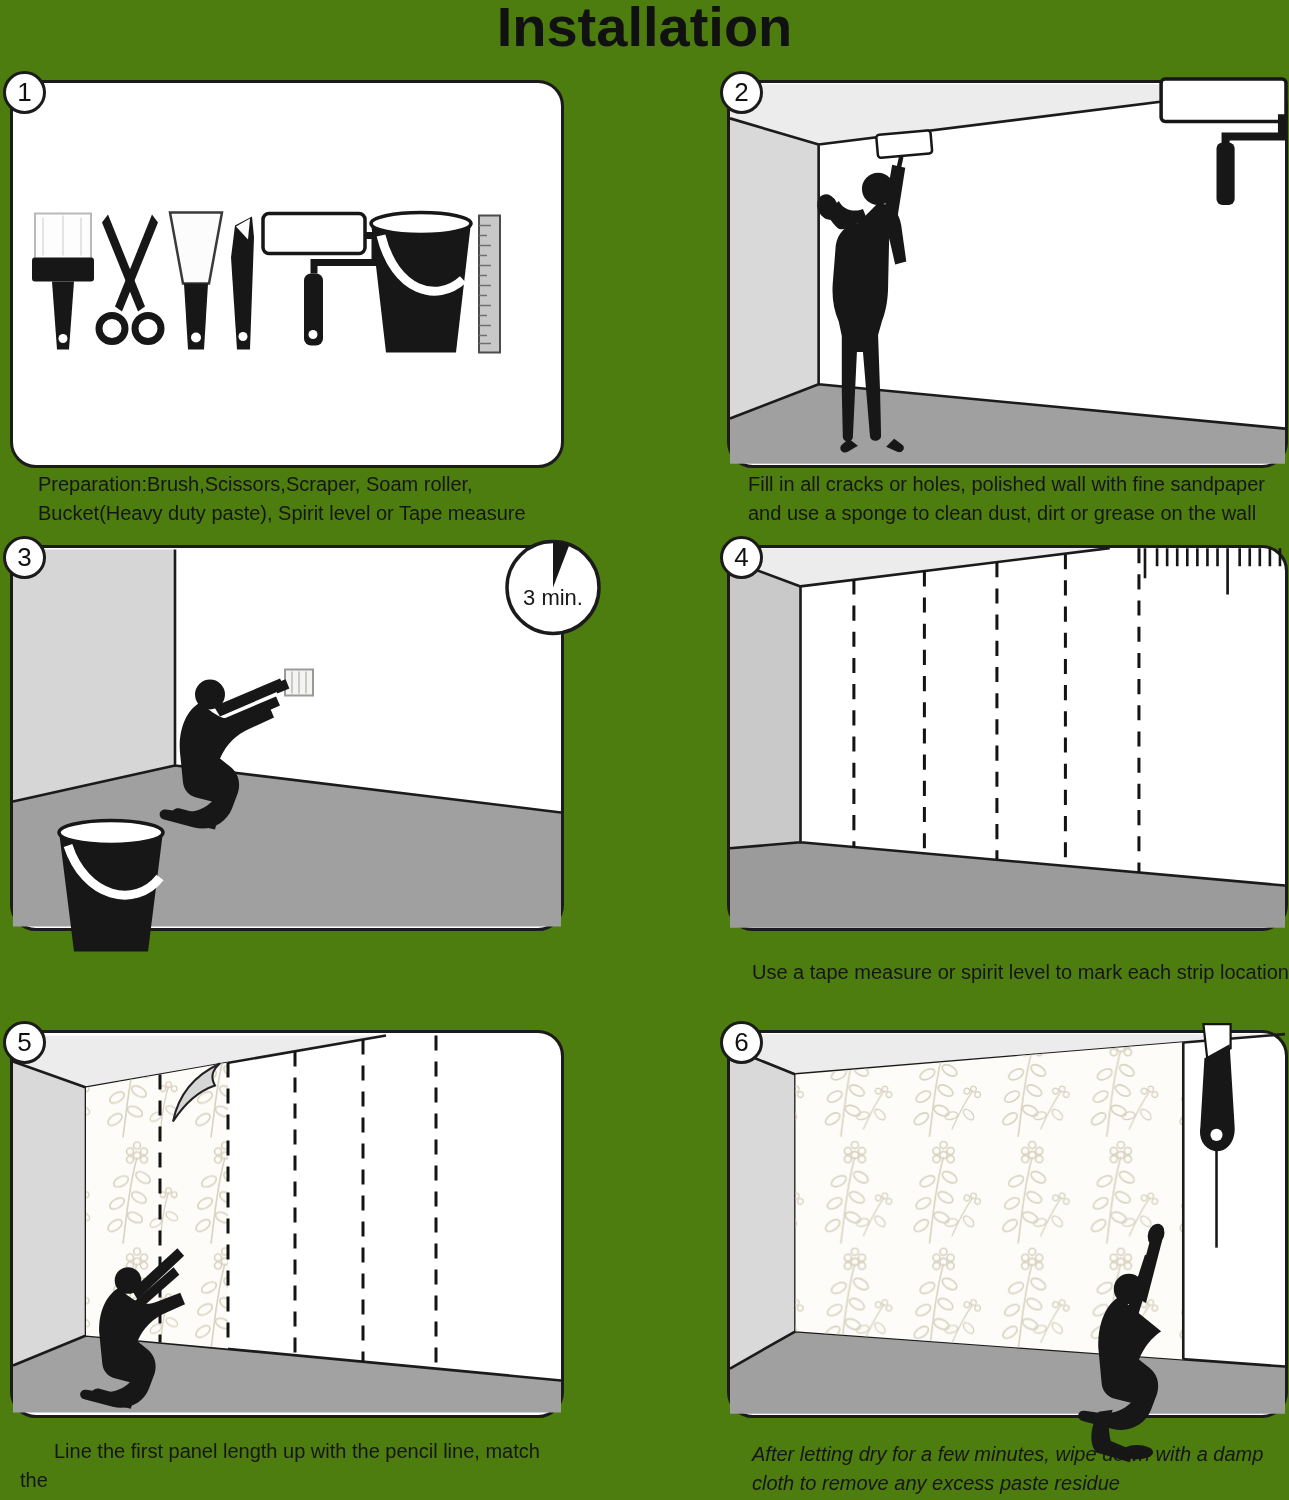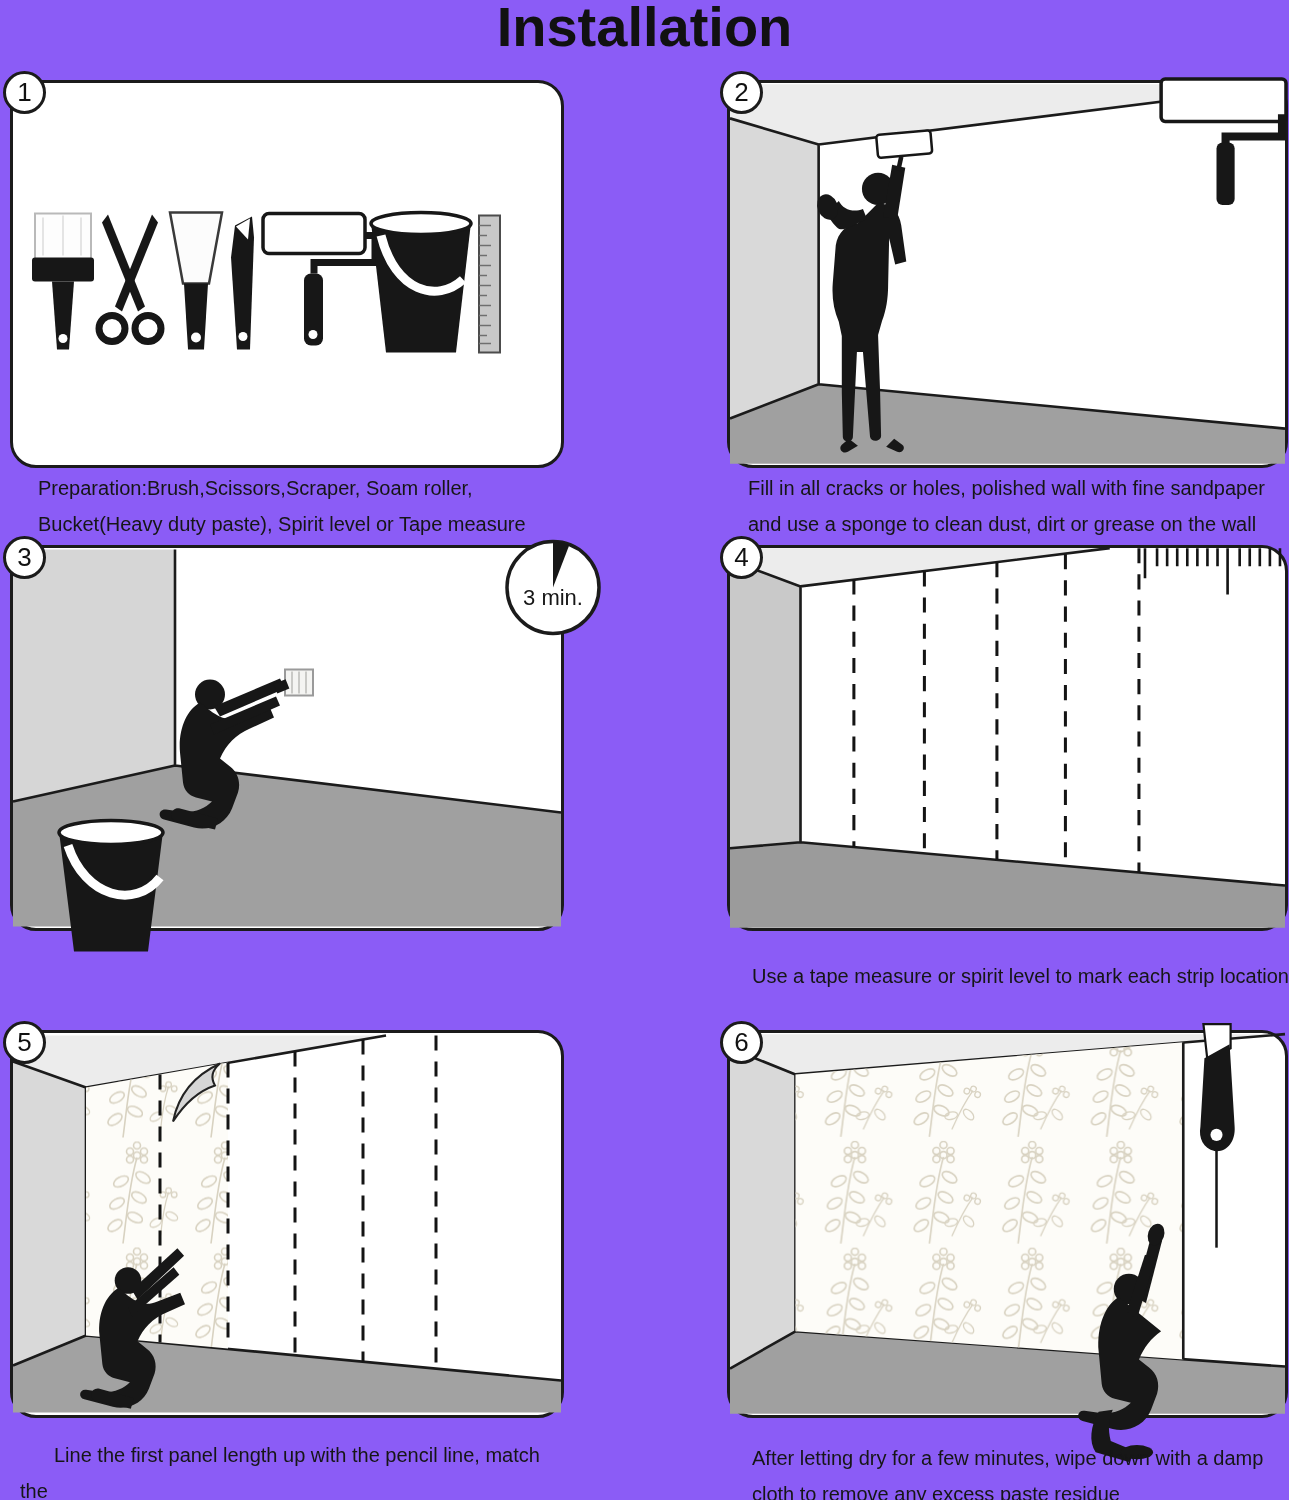--- a/index.html
+++ b/index.html
@@ -1,37 +1,37 @@
 <!DOCTYPE html>
 <html><head>
 <meta charset="utf-8">
 <style>
   html,body{margin:0;padding:0;background:#fff;}
-  .page{position:relative;width:1289px;height:1500px;background:#8b5cf6;overflow:hidden;
+  .page{position:relative;width:1289px;height:1500px;background:#4d7c0f;overflow:hidden;
         font-family:"Liberation Sans",sans-serif;color:#161616;}
   .title{position:absolute;top:-6px;left:0;width:100%;text-align:center;
          font-size:56px;font-weight:bold;letter-spacing:0px;margin:0;color:#111;}
   .panel{position:absolute;border:3px solid #1b1b1b;border-radius:26px;background:#fff;}
   .panel svg{position:absolute;left:0;top:0;overflow:visible;}
   .badge{position:absolute;left:-10px;top:-12px;width:37px;height:37px;border:3px solid #1b1b1b;
          border-radius:50%;background:#fff;font-size:26px;line-height:37px;text-align:center;
          color:#111;z-index:5;}
-  .caption{position:absolute;font-size:20px;line-height:36px;white-space:pre-line;margin:0;}
+  .caption{position:absolute;font-size:20px;line-height:29px;white-space:pre-line;margin:0;}
   #p1{left:10px;top:80px;width:548px;height:382px;}
   #p2{left:727px;top:80px;width:555px;height:382px;}
   #p3{left:10px;top:545px;width:548px;height:380px;}
   #p4{left:727px;top:545px;width:555px;height:380px;}
   #p5{left:10px;top:1030px;width:548px;height:382px;}
   #p6{left:727px;top:1030px;width:555px;height:382px;}
   #c1{left:38px;top:470px;width:540px;}
   #c2{left:748px;top:470px;width:545px;}
   #c3{left:38px;top:956px;width:540px;}
   #c4{left:752px;top:958px;width:545px;}
   #c5{left:20px;top:1437px;width:552px;text-indent:34px;}
-  #c6{left:752px;top:1440px;width:530px;}
+  #c6{left:752px;top:1440px;width:530px;font-style:italic;}
 </style>
 </head>
 <body>
 
 <div class="page">
   <h1 class="title">Installation</h1>
 
   <section class="panel" id="p1">
     <div class="badge">1</div>
     <svg width="548" height="382" viewBox="0 0 548 377">

